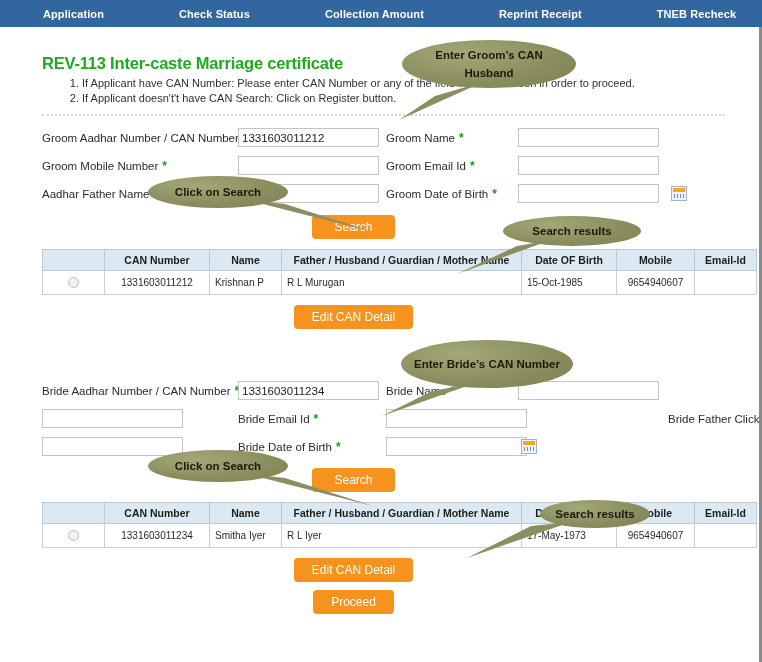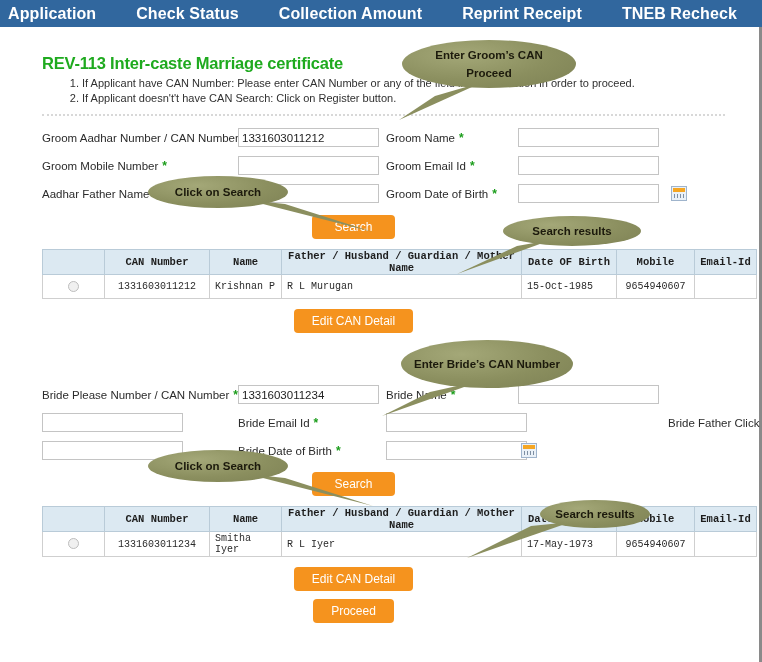--- a/index.html
+++ b/index.html
@@ -16,26 +16,27 @@
   .navbar {
     height:27px;
     background:#31679e;
     display:flex;
     align-items:center;
     padding-left:0px;
     overflow:hidden;
   }
   .navbar .nav-item {
     color:#ffffff;
-    font-size:16px;
+    font-size:11px;
     font-weight:bold;
     padding:0 20px;
     white-space:nowrap;
     letter-spacing:0.1px;
     cursor:pointer;
+    margin-left:35px;
   }
   .navbar .nav-item:first-child { padding-left:8px; }
 
   
   .page-wrap {
     position:relative;
     width:762px;
     height:635px;
     background:#ffffff;
     border-right:3px solid #8a8a8a;
@@ -139,21 +140,20 @@
   .proceed-row{ text-align:center; margin:8px 0 0 0; padding-right:60px; }
 
   
   table.results {
     width:714px;
     border-collapse:collapse;
     font-size:10.5px;
     color:#222;
     table-layout:fixed;
     margin-top:10px;
-    font-family:Liberation Mono, monospace;
   }
   table.results th {
     background:#dce9f2;
     border:1px solid #b9cbd8;
     font-size:10.5px;
     font-weight:bold;
     color:#1d1d1d;
     height:21px;
     text-align:center;
     padding:0 2px;
@@ -308,21 +308,21 @@
       <td></td>
     </tr>
   </tbody>
       </table>
 
   <div class="edit-row">
     <button class="btn">Edit CAN Detail</button>
   </div>
 
   <div class="form-grid" style="margin-top:52px;">
-    <div class="form-label"><span>Bride Please Number / CAN Number</span><span class="req">*</span></div>
+    <div class="form-label"><span>Bride Aadhar Number / CAN Number</span><span class="req">*</span></div>
     <div><input class="txt" value="1331603011234" style=""></div>
     <div class="form-label"><span>Bride Name</span><span class="req">*</span></div>
     <div><input class="txt" value="" style=""></div>
     <div></div>
 
     <div><input class="txt" value="" style=""></div>
     <div class="form-label"><span>Bride Email Id</span><span class="req">*</span></div>
     <div><input class="txt" value="" style=""></div>
     <div></div>
 
@@ -383,21 +383,21 @@
 
 </div>
 </div>
 
 <div class="tail" id="co-groom-can-tail">
   <svg width="95" height="42" viewBox="0 0 95 42">
       <path d="M88 2 L40 16 L4 40 Z" fill="#8b8f5f"></path>
     </svg>
 </div>
 <div class="callout" id="co-groom-can">
-  <div class="bubble">Enter Groom’s CAN Proceed</div>
+  <div class="bubble">Enter Groom’s CAN Husband</div>
 </div>
 
 <div class="tail" id="co-groom-search-tail">
   <svg width="130" height="36" viewBox="0 0 130 36">
       <path d="M2 2 L40 6 L128 34 Z" fill="#8b8f5f"></path>
     </svg>
 </div>
 <div class="callout" id="co-groom-search">
   <div class="bubble">Click on Search</div>
 </div>

